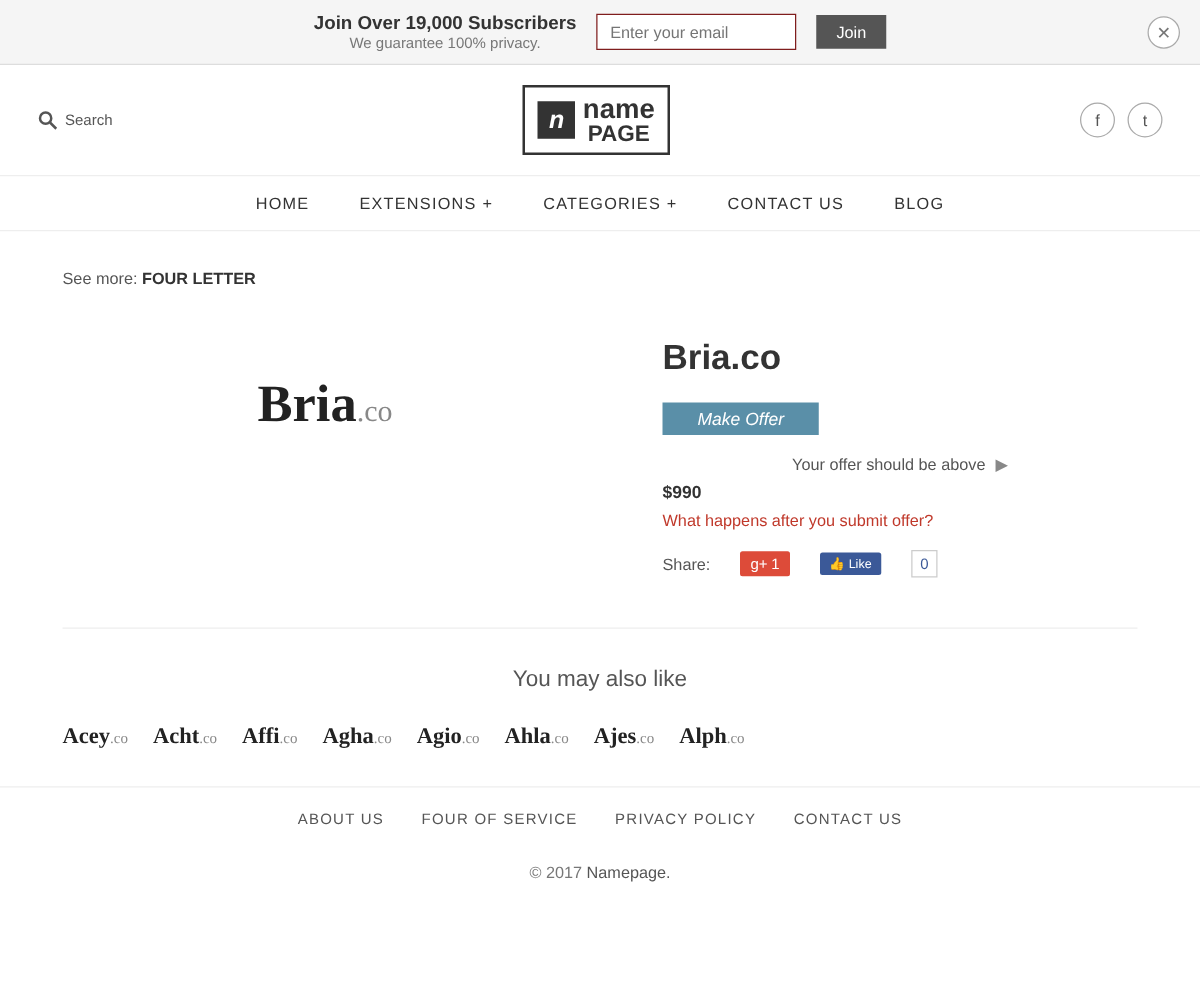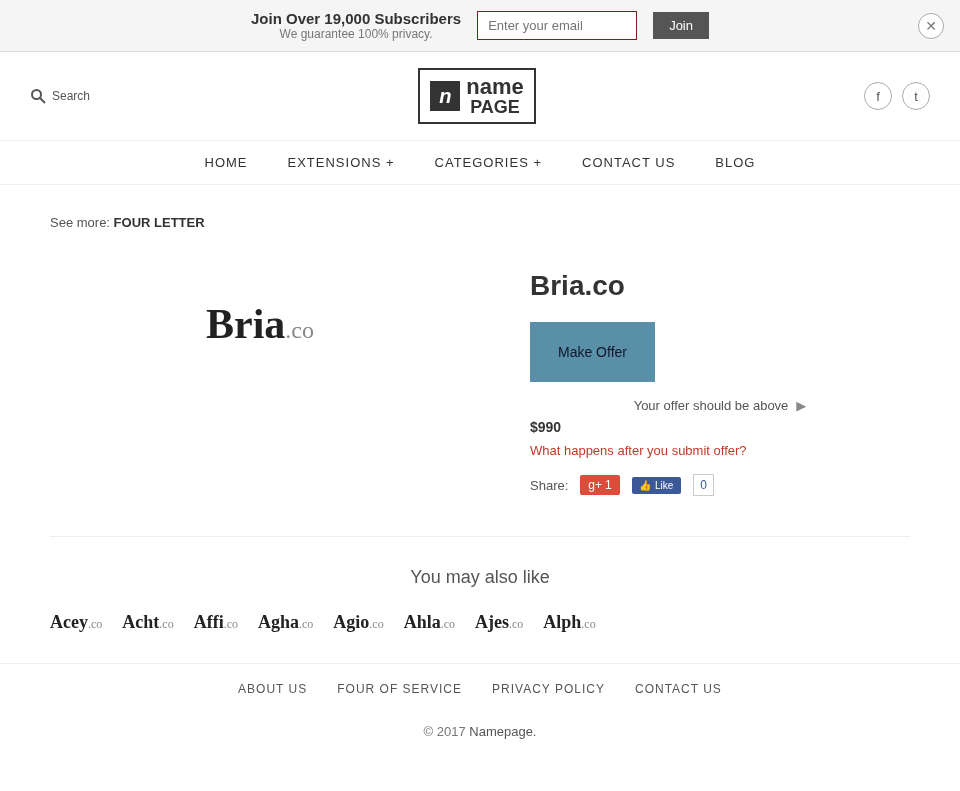--- a/index.html
+++ b/index.html
@@ -157,27 +157,28 @@
 
     .domain-info { flex: 1; padding-top: 10px; }
     .domain-info h1 {
       font-size: 28px;
       font-weight: bold;
       color: #333;
       margin-bottom: 20px;
     }
     .make-offer-btn {
       background: #5a8fa8;
-      color: #0f172a;
+      color: #ffffff;
       border: none;
-      padding: 22px 28px;
+      padding: 5px 28px;
       font-size: 14px;
       cursor: pointer;
       margin-bottom: 16px;
       display: inline-block;
+      font-style: italic;
     }
     .offer-note {
       font-size: 13px;
       color: #555;
       margin-bottom: 6px;
       display: flex;
       align-items: center;
       gap: 8px;
       justify-content: center;
     }
@@ -185,21 +186,21 @@
     .offer-price { font-size: 14px; color: #333; margin-bottom: 8px; font-weight: bold; }
     .what-happens {
       font-size: 13px;
       color: #c0392b;
       cursor: pointer;
       margin-bottom: 16px;
     }
     .share-area {
       display: flex;
       align-items: center;
-      gap: 12px;
+      gap: 24px;
       font-size: 13px;
       color: #555;
     }
     .gplus-btn {
       background: #dd4b39;
       color: #fff;
       font-size: 12px;
       padding: 3px 8px;
       border-radius: 2px;
       cursor: pointer;

